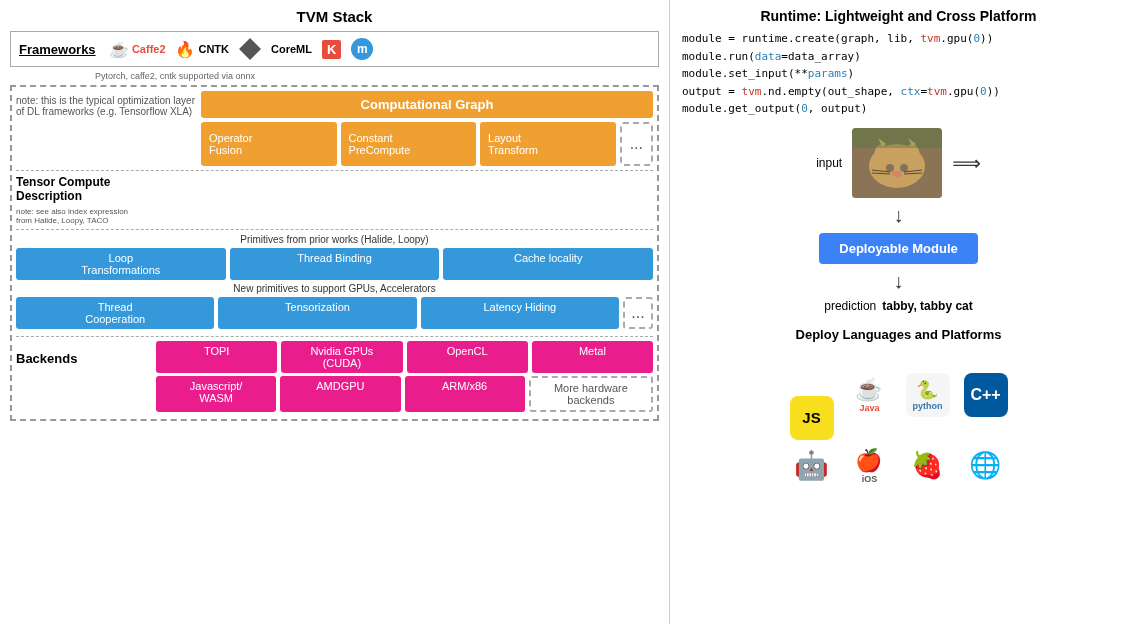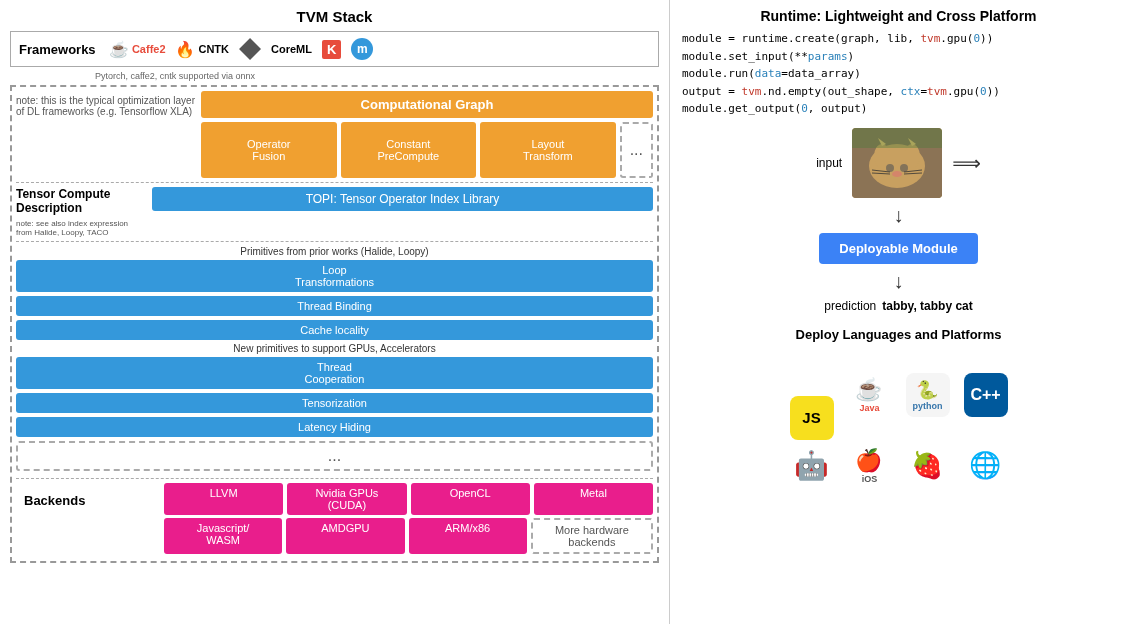--- a/index.html
+++ b/index.html
@@ -7,62 +7,62 @@
 
     .main-container { display: flex; width: 1127px; height: 624px; }
 
     
     .left-panel { width: 670px; padding: 8px 10px; border-right: 1px solid #ccc; }
 
     .tvm-title { text-align: center; font-size: 15px; font-weight: bold; margin-bottom: 6px; }
 
     
     .frameworks-row { display: flex; align-items: center; border: 1px solid #aaa; padding: 6px 8px; margin-bottom: 4px; gap: 10px; }
-    .frameworks-label { font-weight: bold; font-size: 13px; min-width: 80px; }
+    .frameworks-label { font-weight: bold; font-size: 13px; min-width: 80px; text-decoration: underline; }
     .frameworks-logos { display: flex; align-items: center; gap: 10px; flex-wrap: wrap; }
     .framework-item { display: flex; flex-direction: column; align-items: center; font-size: 10px; }
     .framework-logo { font-size: 11px; font-weight: bold; }
     .caffe2-logo { color: #e74c3c; }
     .keras-logo { background: #e74c3c; color: #fff; padding: 2px 5px; font-weight: bold; font-size: 13px; border-radius: 2px; }
     .mxnet-logo { background: #3498db; color: #fff; border-radius: 50%; width: 22px; height: 22px; display:flex; align-items:center; justify-content:center; font-weight:bold; font-size:12px; }
     .frameworks-note { font-size: 9px; color: #666; margin-top: 2px; }
 
     
     .sections { border: 2px dashed #999; padding: 4px; }
 
     
     .cgo-section { display: flex; gap: 6px; margin-bottom: 4px; border-bottom: 1px dashed #aaa; padding-bottom: 4px; }
     .cgo-label { min-width: 130px; }
     .cgo-label-title { font-weight: bold; font-size: 12px; }
     .cgo-label-note { font-size: 9px; color: #555; margin-top: 4px; }
     .cgo-content { flex: 1; }
     .comp-graph-bar { background: #f0a030; color: #fff; text-align: center; padding: 6px; font-size: 13px; font-weight: bold; border-radius: 3px; margin-bottom: 4px; }
     .cgo-sub-row { display: flex; gap: 4px; }
-    .cgo-sub-item { background: #f0a030; color: #fff; text-align: center; padding: 16px 8px; font-size: 11px; border-radius: 3px; flex: 1; }
+    .cgo-sub-item { background: #f0a030; color: #fff; text-align: left; padding: 10px 8px; font-size: 11px; border-radius: 3px; flex: 1; }
     .cgo-sub-item.dashed { background: #fff; border: 2px dashed #aaa; color: #555; font-size: 16px; display:flex; align-items:center; justify-content:center; flex: 0 0 30px; }
 
     
     .tcd-section { display: flex; gap: 6px; margin-bottom: 4px; border-bottom: 1px dashed #aaa; padding-bottom: 4px; }
     .tcd-label { min-width: 130px; }
     .tcd-label-title { font-weight: bold; font-size: 12px; }
     .tcd-label-note { font-size: 9px; color: #555; margin-top: 4px; }
     .tcd-content { flex: 1; }
     .tcd-bar { background: #3498db; color: #fff; text-align: center; padding: 5px; font-size: 12px; border-radius: 3px; margin-bottom: 3px; }
 
     
     .ss-section { display: flex; gap: 6px; margin-bottom: 4px; border-bottom: 1px dashed #aaa; padding-bottom: 4px; }
     .ss-label { min-width: 130px; font-weight: bold; font-size: 12px; padding-top: 20px; }
     .ss-content { flex: 1; }
     .ss-primitives-note { font-size: 10px; text-align: center; color: #333; margin-bottom: 3px; }
-    .ss-row { display: flex; gap: 4px; margin-bottom: 3px; flex-direction: column; }
+    .ss-row { display: flex; gap: 4px; margin-bottom: 3px; }
     .ss-item { background: #3498db; color: #fff; text-align: center; padding: 4px 6px; font-size: 11px; border-radius: 3px; flex: 1; }
     .ss-item.dashed { background: #fff; border: 2px dashed #aaa; color: #555; font-size: 16px; display:flex; align-items:center; justify-content:center; flex: 0 0 30px; }
 
     
-    .backends-section { display: flex; gap: 10px; margin-left: 8px; }
+    .backends-section { display: flex; gap: 10px; }
     .backends-label { min-width: 130px; font-weight: bold; font-size: 13px; padding-top: 10px; }
     .backends-content { flex: 1; }
     .backends-row { display: flex; gap: 4px; margin-bottom: 3px; }
     .backend-item { background: #e91e8c; color: #fff; text-align: center; padding: 4px 8px; font-size: 11px; border-radius: 3px; flex: 1; }
     .backend-item.dashed-box { background: #fff; border: 2px dashed #aaa; color: #555; font-size: 11px; display:flex; align-items:center; justify-content:center; }
 
     
     .right-panel { width: 457px; padding: 8px 12px; }
 
     .runtime-title { font-weight: bold; font-size: 14px; text-align: center; margin-bottom: 6px; }
@@ -155,21 +155,20 @@
           </div>
         </div>
       </div>
 
       <div class="tcd-section">
         <div class="tcd-label">
           <div class="tcd-label-title"><strong>Tensor Compute<br>Description</strong></div>
           <div class="tcd-label-note" style="font-size:8px;color:#555;margin-top:4px;">note: see also index expression<br>from Halide, Loopy, TACO</div>
         </div>
         <div class="tcd-content">
-          <div class="tcd-bar">TOPI: Tensor Operator Index Library</div>
         </div>
       </div>
 
       <div class="ss-section">
         <div class="ss-content">
           <div class="ss-primitives-note">Primitives from prior works (Halide, Loopy)</div>
           <div class="ss-row">
             <div class="ss-item">Loop<br>Transformations</div>
             <div class="ss-item">Thread Binding</div>
             <div class="ss-item">Cache locality</div>
@@ -181,21 +180,21 @@
             <div class="ss-item">Latency Hiding</div>
             <div class="ss-item dashed">...</div>
           </div>
         </div>
       </div>
 
       <div class="backends-section">
         <div class="backends-label">Backends</div>
         <div class="backends-content">
           <div class="backends-row">
-            <div class="backend-item">LLVM</div>
+            <div class="backend-item">TOPI</div>
             <div class="backend-item">Nvidia GPUs<br>(CUDA)</div>
             <div class="backend-item">OpenCL</div>
             <div class="backend-item">Metal</div>
           </div>
           <div class="backends-row">
             <div class="backend-item">Javascript/<br>WASM</div>
             <div class="backend-item">AMDGPU</div>
             <div class="backend-item">ARM/x86</div>
             <div class="backend-item dashed-box">More hardware backends</div>
           </div>
@@ -203,22 +202,22 @@
       </div>
 
     </div>
   </div>
 
   <div class="right-panel">
     <div class="runtime-title">Runtime: Lightweight and Cross Platform</div>
 
     <div class="code-block">
       <span class="code-line">module = runtime.create(graph, lib, <span style="color:#c0392b;">tvm</span>.gpu(<span style="color:#2980b9;">0</span>))</span>
+      <span class="code-line">module.run(<span style="color:#2980b9;">data</span>=data_array)</span>
       <span class="code-line">module.set_input(**<span style="color:#2980b9;">params</span>)</span>
-      <span class="code-line">module.run(<span style="color:#2980b9;">data</span>=data_array)</span>
       <span class="code-line">output = <span style="color:#c0392b;">tvm</span>.nd.empty(out_shape, <span style="color:#2980b9;">ctx</span>=<span style="color:#c0392b;">tvm</span>.gpu(<span style="color:#2980b9;">0</span>))</span>
       <span class="code-line">module.get_output(<span style="color:#2980b9;">0</span>, output)</span>
     </div>
 
     <div class="inference-demo">
       <div class="demo-row">
         <span class="input-label">input</span>
 
         <div class="cat-img">
           <svg width="90" height="70" viewBox="0 0 90 70" xmlns="http://www.w3.org/2000/svg">

